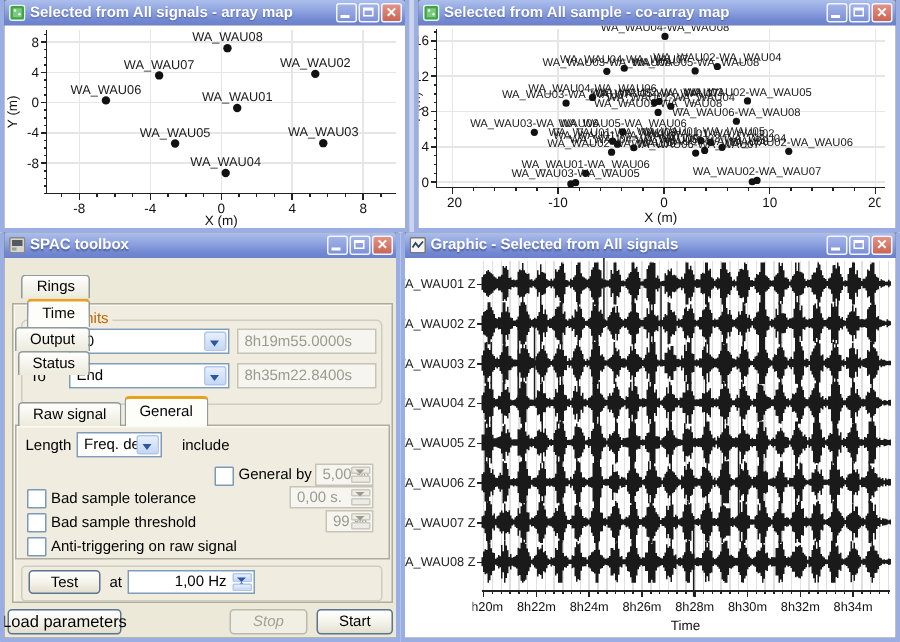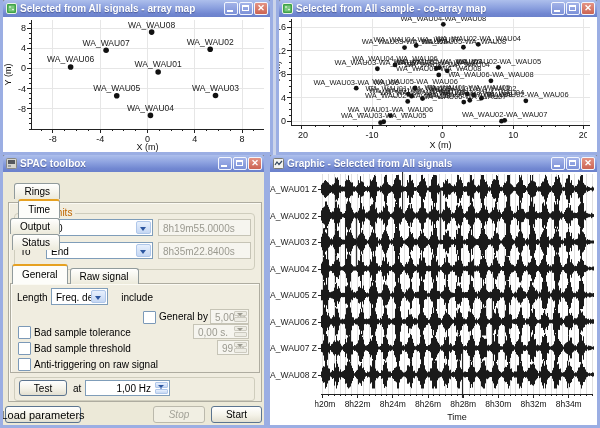--- a/index.html
+++ b/index.html
@@ -382,22 +382,22 @@
       <span class="lbl" style="left:17px;top:74px;">To</span>
       <div class="combo" style="left:43px;top:70px;width:107px;height:17px;">
         <span class="ftext">End</span>
         <span class="combo-btn"></span>
       </div>
       <div class="field dis" style="left:155px;top:70px;width:93px;height:17px;">
         <span class="ftext">8h35m22.8400s</span>
       </div>
 
       <div class="xp-tabbar" style="left:9px;top:92px;">
+        <span class="xp-tab">Raw signal</span>
         <span class="xp-tab active">General</span>
-        <span class="xp-tab">Raw signal</span>
       </div>
       <div class="xp-pane" style="left:7px;top:111px;width:248px;height:88px;"></div>
 
       <span class="lbl" style="left:14px;top:120px;">Length</span>
       <div class="combo" style="left:48px;top:116px;width:57px;height:17px;">
         <span class="ftext">Freq. dep.</span>
         <span class="combo-btn"></span>
       </div>
       <span class="lbl" style="left:110px;top:120px;width:40px;text-align:right;">include</span>
 

